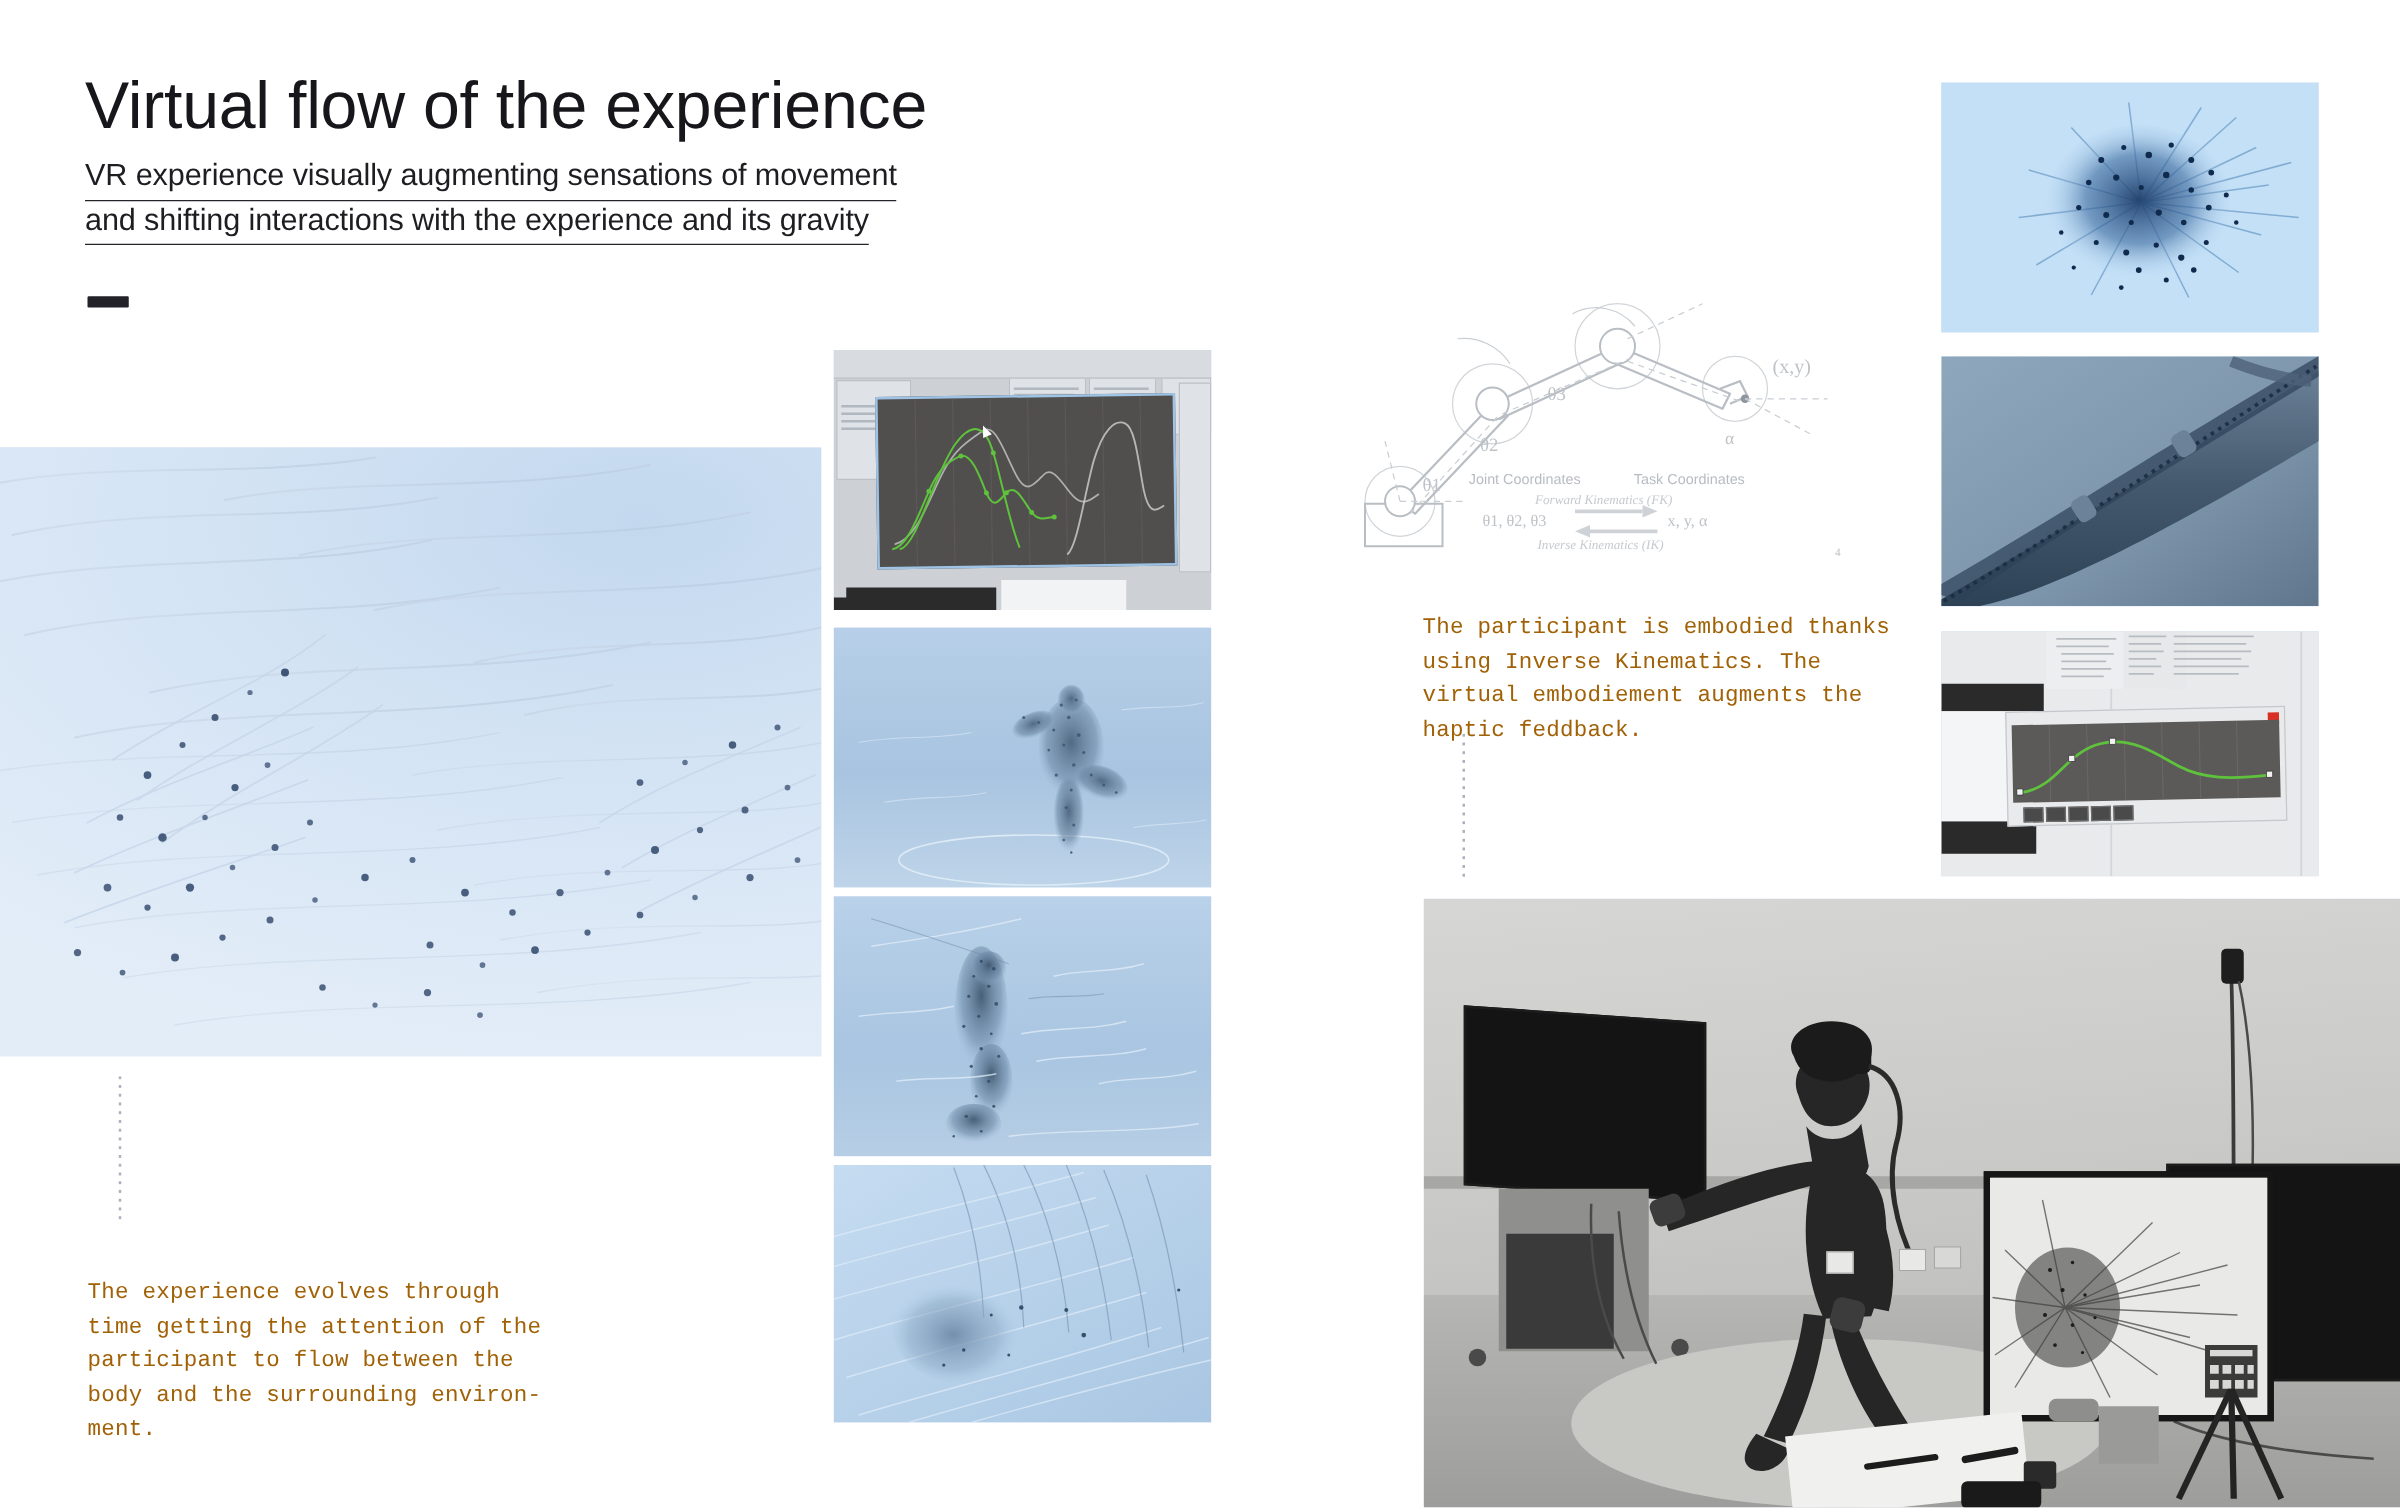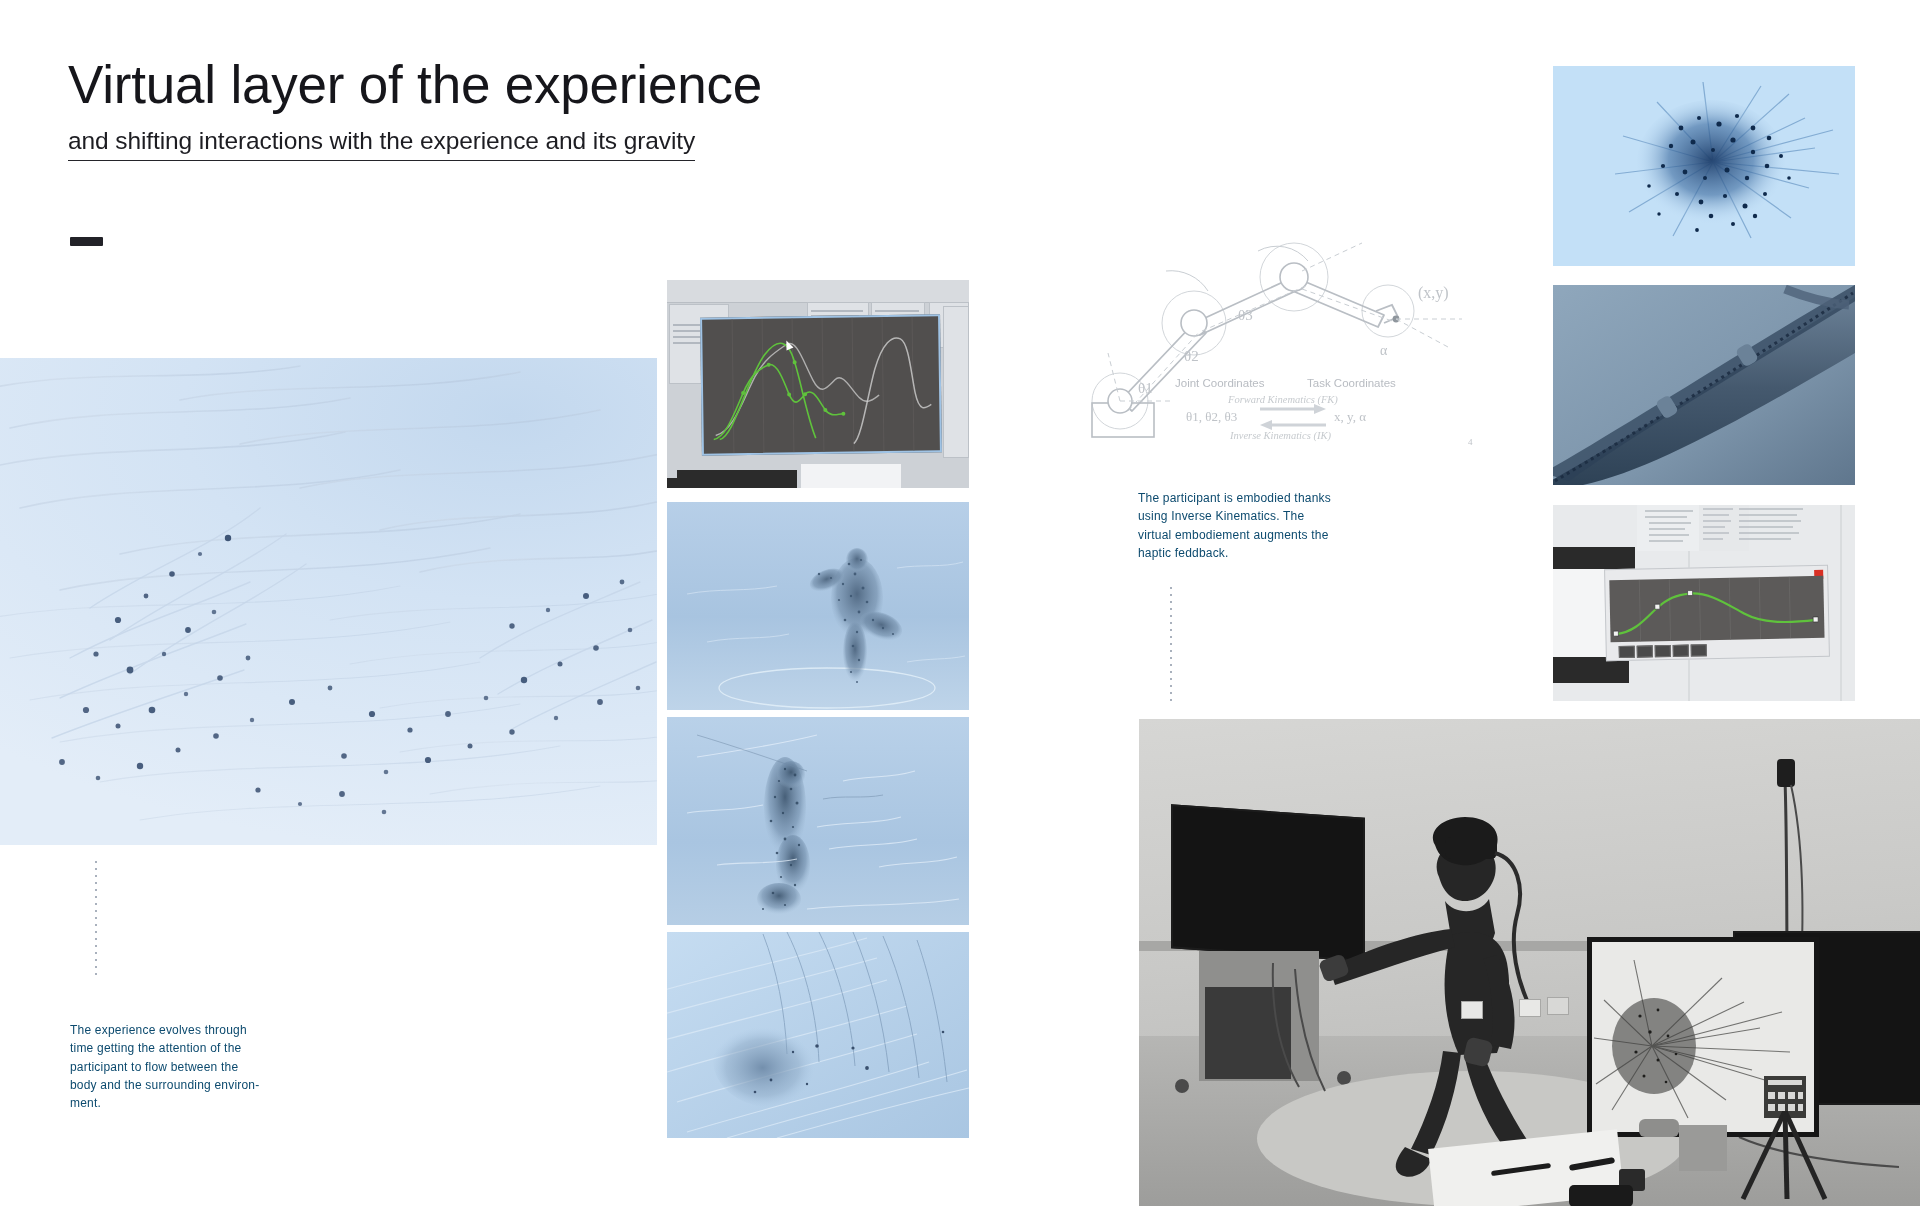--- a/index.html
+++ b/index.html
@@ -57,22 +57,22 @@
   #img-particle-burst{left:1553px;top:66px;width:302px;height:200px;}
   #img-blue-tube{left:1553px;top:285px;width:302px;height:200px;}
   #img-unity-curve{left:1553px;top:505px;width:302px;height:196px;}
   #img-lab-photo{left:1139px;top:719px;width:781px;height:487px;}
 
   
   #ik-diagram{position:absolute;left:1062px;top:215px;width:420px;height:235px;}
 
   
   .bodytext{
-    font-family:Liberation Sans, sans-serif;
-    font-size:12px;line-height:1.53;color:#0c4a6e;
+    font-family:Liberation Mono, monospace;
+    font-size:18px;line-height:1.53;color:#a16207;
     letter-spacing:0.2px;white-space:pre-line;
   }
   #text-left{position:absolute;left:70px;top:996px;width:400px;margin-top:25px;}
   #text-right{position:absolute;left:1138px;top:489px;width:400px;}
 
   .dotline{
     position:absolute;width:2px;
     background-image:linear-gradient(to bottom,#a9b1bd 0 2px, transparent 2px 7px);
     background-size:2px 7px;
   }
@@ -116,23 +116,24 @@
   
   .ik-lbl{font-family:"Liberation Serif", serif;fill:#bfc3c8;}
   .ik-lbl-i{font-family:"Liberation Serif", serif;font-style:italic;fill:#c6cace;}
   .ik-head{font-family:"Liberation Sans", sans-serif;fill:#b8bcc2;}
 </style>
 </head>
 <body>
 
 <div class="page">
 
-  <div class="title">Virtual layer of the experience</div>
+  <div class="title">Virtual flow of the experience</div>
 
   <div class="subtitle">
+    <span class="sline">VR experience visually augmenting sensations of movement </span>
     <span class="sline">and shifting interactions with the experience and its gravity</span>
   </div>
 
   <div class="dash"></div>
 
   <div class="img" id="img-left-field">
     <div class="field-bg"></div>
     <svg class="strokes" viewBox="0 0 657 487" preserveAspectRatio="none">
       <defs>
         <linearGradient id="fg1" x1="0" y1="0" x2="1" y2="1">

